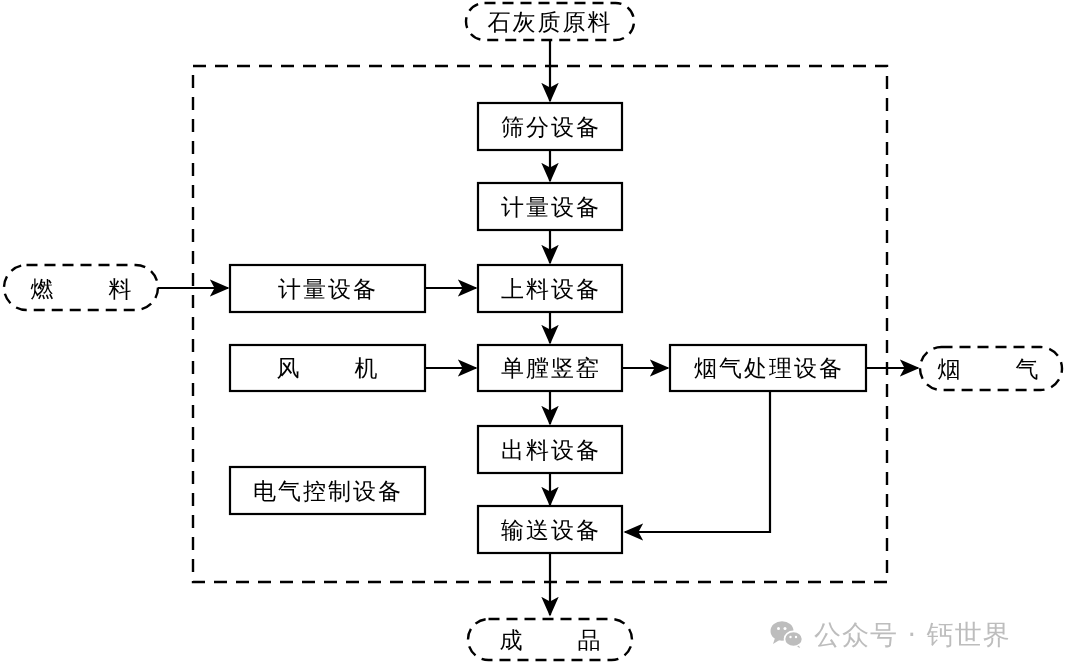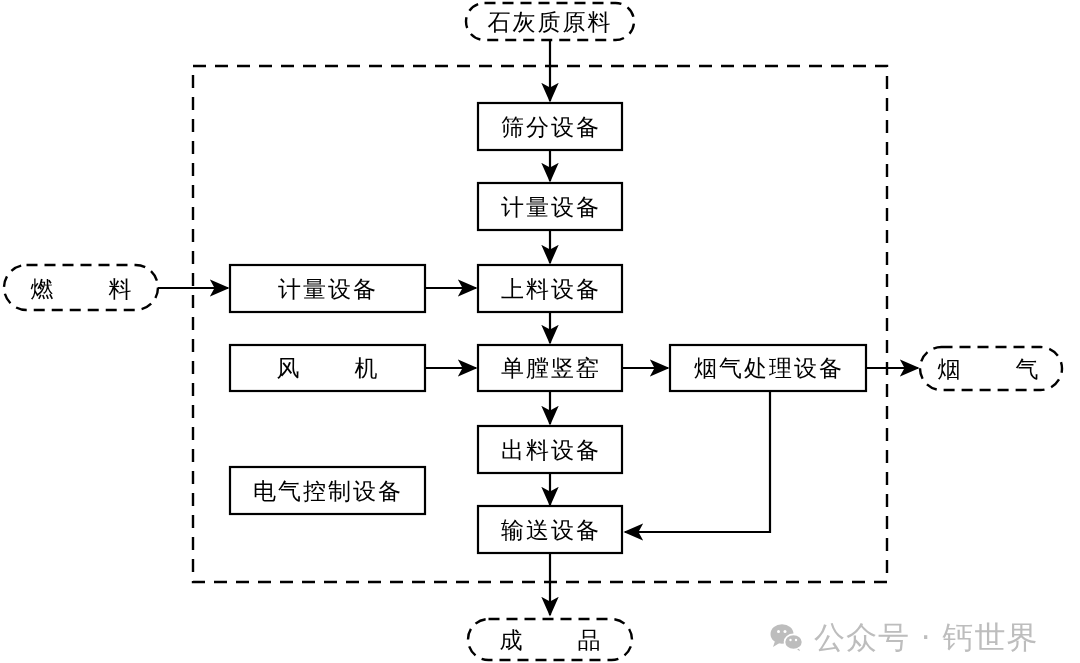--- a/index.html
+++ b/index.html
@@ -56,21 +56,21 @@
     fill: none;
   }
   .watermark {
     position: absolute;
     left: 770px;
     top: 617px;
     display: flex;
     align-items: center;
     gap: 10px;
     color: #bdbdbd;
-    font-size: 31px;
+    font-size: 27px;
     font-family: "DejaVu Sans", "Liberation Sans", sans-serif;
     letter-spacing: 1px;
     user-select: none;
   }
   .watermark .wm-icon {
     width: 34px;
     height: 30px;
     display: block;
   }
 </style>

